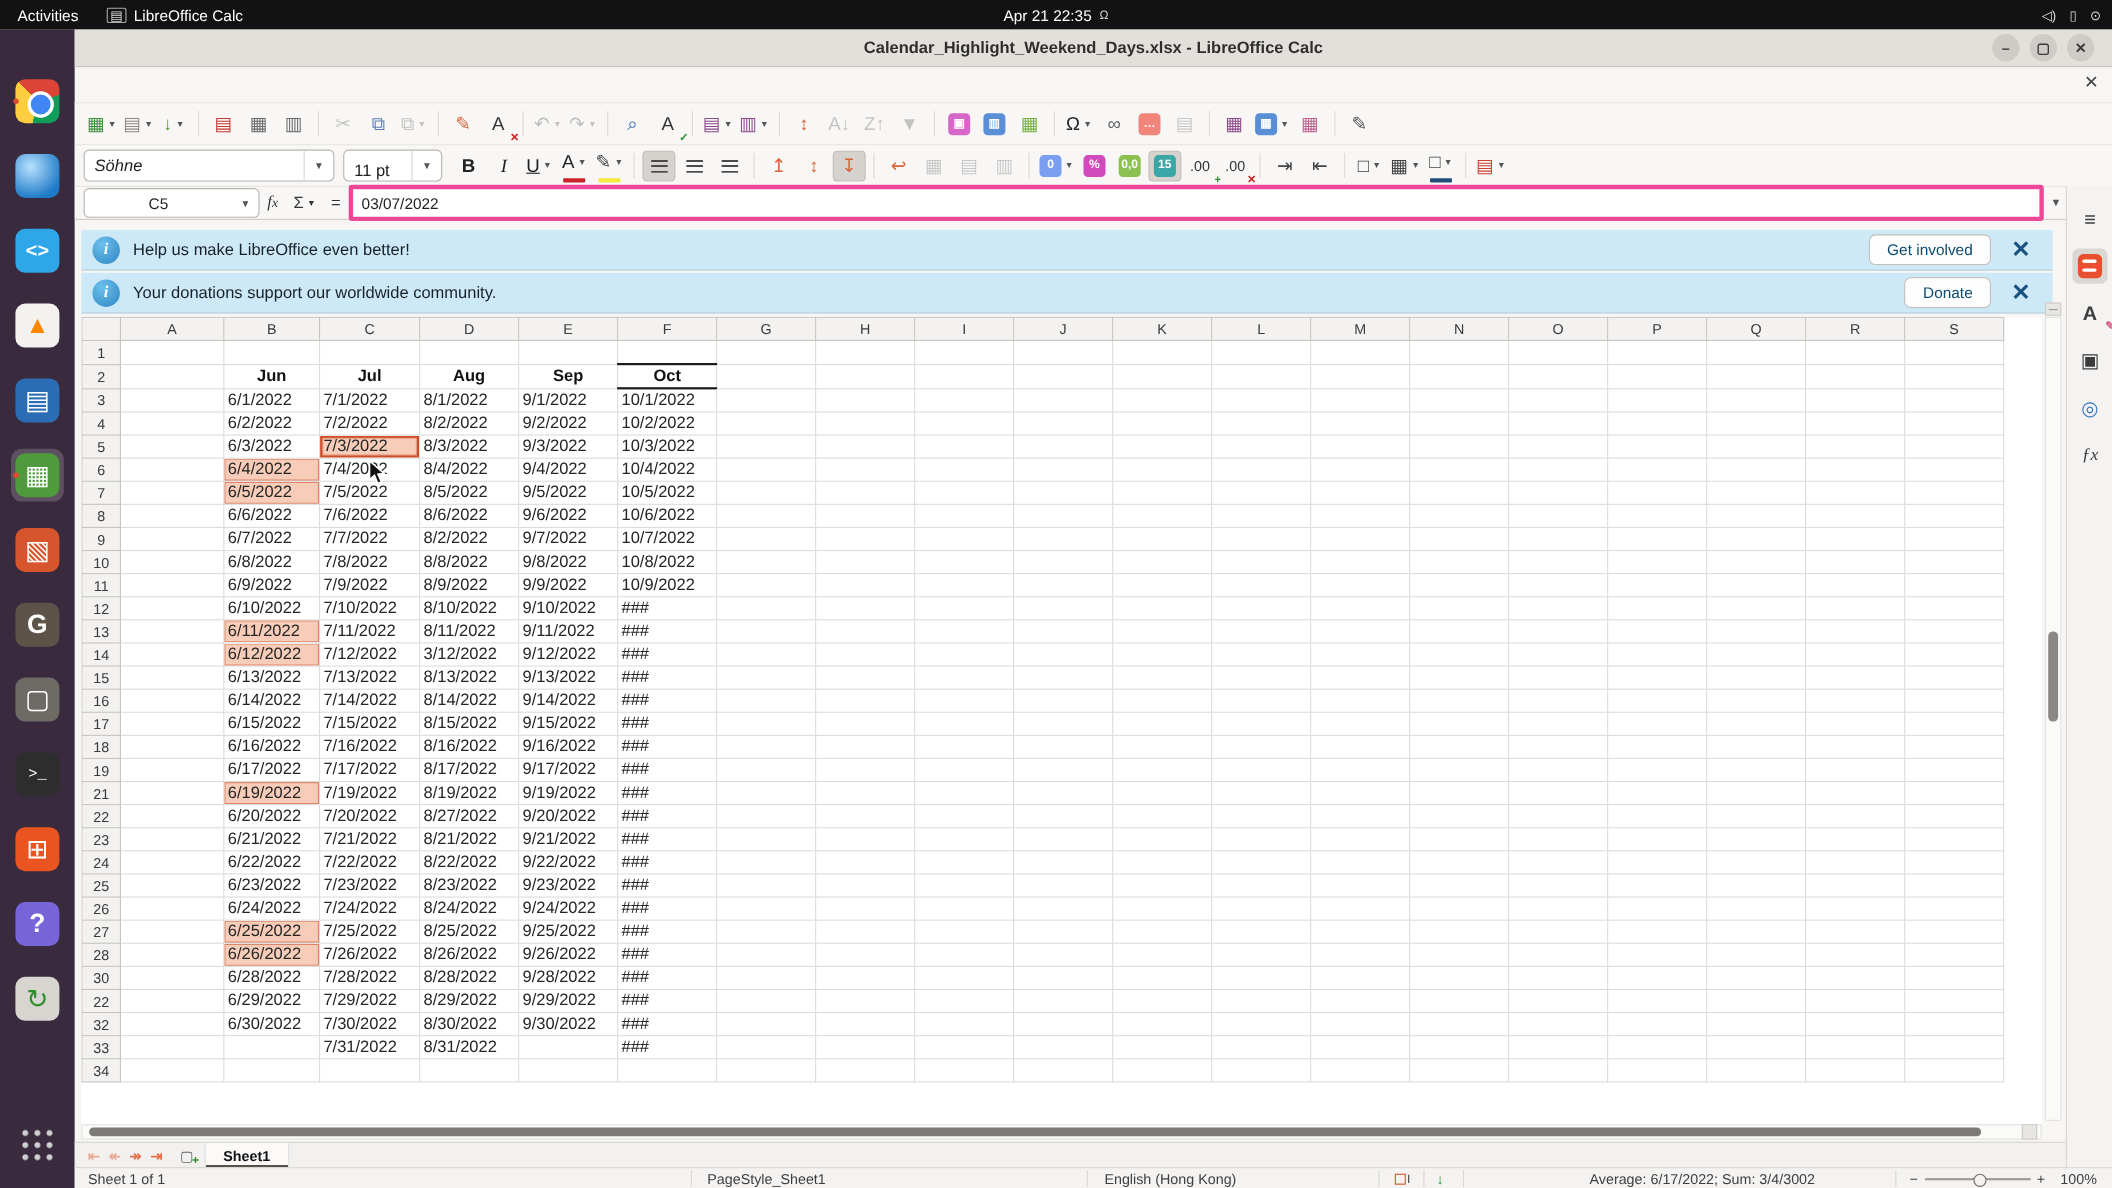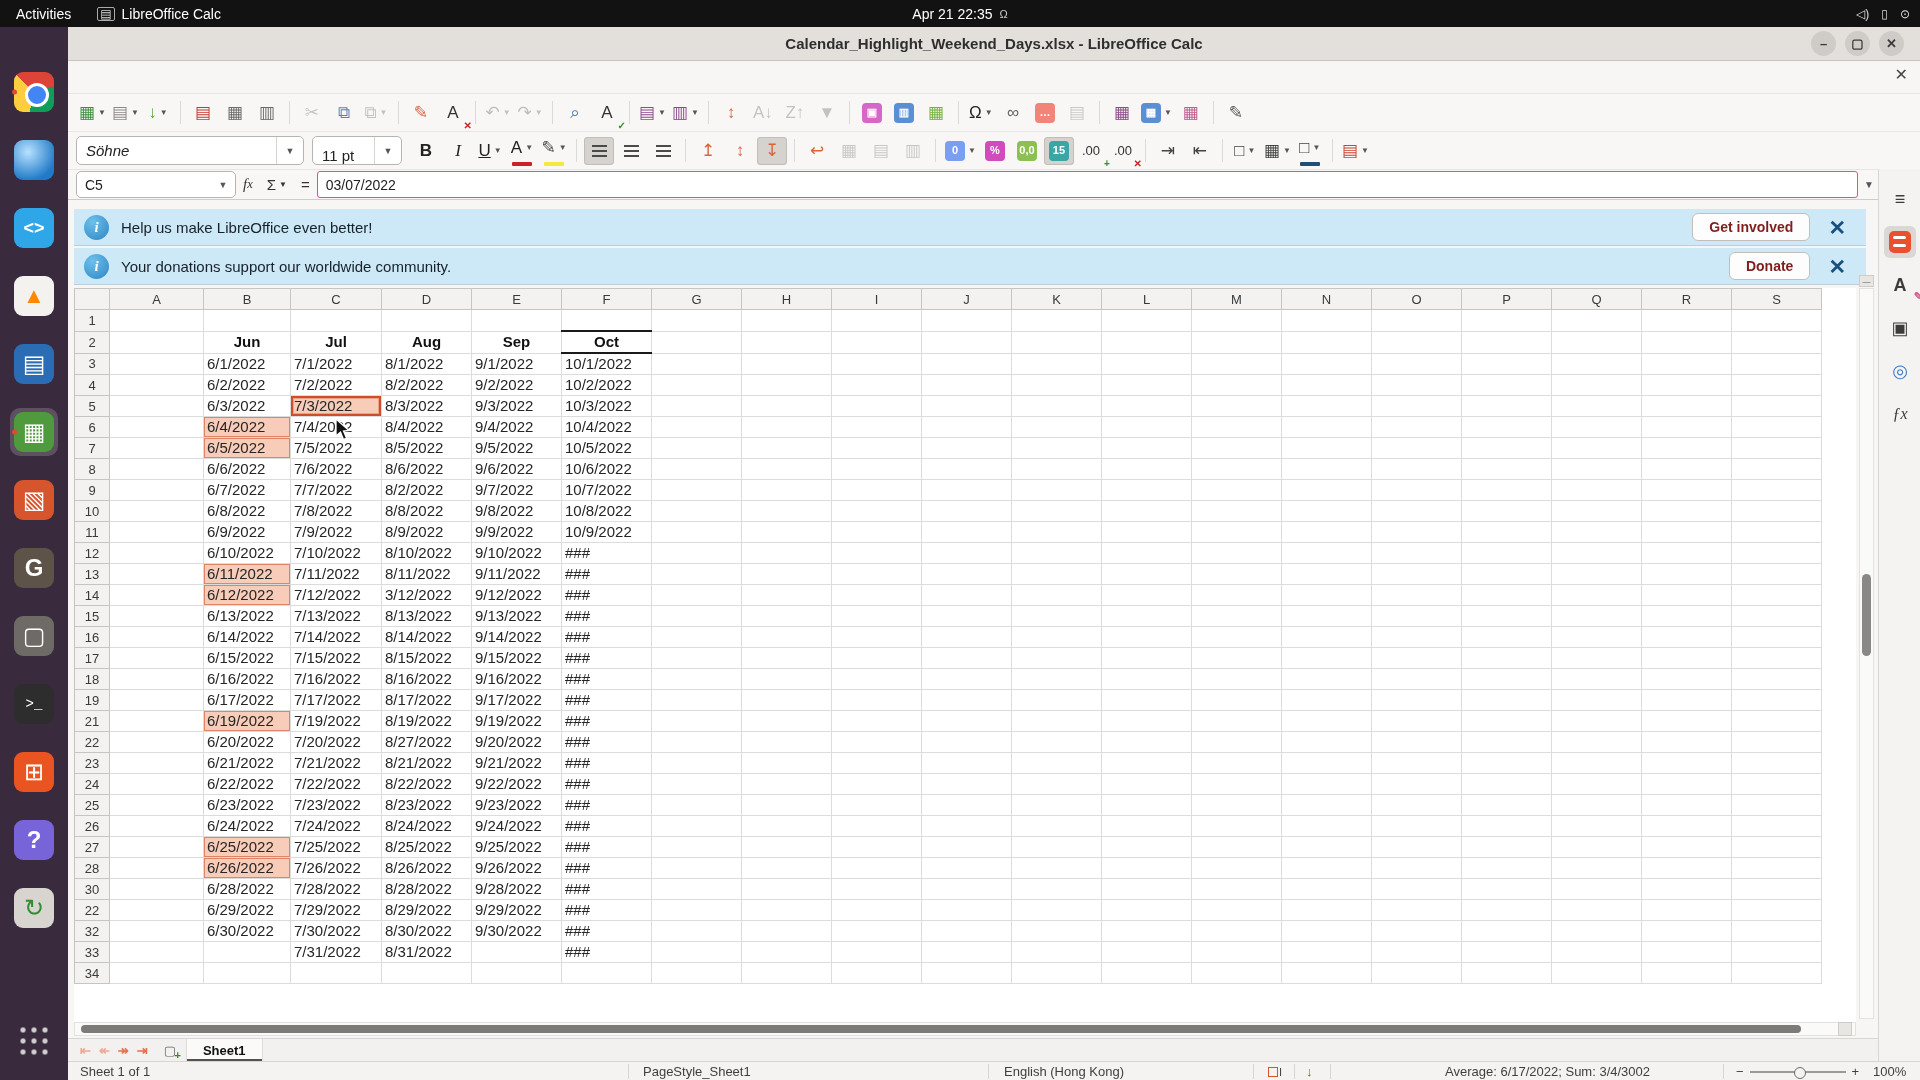--- a/index.html
+++ b/index.html
@@ -70,35 +70,35 @@
   .combo .val{padding:0 9px;flex:1;white-space:nowrap;overflow:hidden;}
   .combo .arrow{width:26px;align-self:stretch;border-left:1px solid #d8d5d1;display:flex;align-items:center;
     justify-content:center;font-size:9px;color:#555;}
   #font-name-combo{width:226px;}
   #font-name-combo .val{font-style:italic;}
   #font-size-combo{width:88px;align-items:flex-end;}
   
   #formulabar{position:absolute;left:0;top:142px;width:100%;height:31px;background:#f8f7f6;
     border-top:1px solid #e8e6e3;border-bottom:1px solid #d0cdc9;display:flex;align-items:center;padding-left:8px;box-sizing:border-box;}
   #namebox{width:158px;height:25px;border:1px solid #b8b5b1;border-radius:5px;background:#fff;display:flex;align-items:center;font-size:14px;}
-  #namebox .val{padding:0 8px;flex:1;}
+  #namebox .val{padding:0 8px;flex:1;text-align:center;}
   #namebox .arrow{width:24px;align-self:stretch;display:flex;align-items:center;justify-content:center;font-size:9px;color:#555;}
   .fb-ic{margin:0 7px;font-size:15px;color:#333;display:flex;align-items:center;}
-  #formula-input{flex:1;height:25px;border:1px solid #ec4899;border-radius:3px;background:#fff;display:flex;
+  #formula-input{flex:1;height:25px;border:4px solid #ec4899;border-radius:3px;background:#fff;display:flex;
     align-items:center;padding:0 8px;font-size:14px;margin-right:6px;}
   #fb-expand{margin-right:46px;font-size:10px;color:#555;}
   
   .notif{position:absolute;left:6px;width:1792px;height:37px;background:#cde8f6;border-bottom:1px solid #b9cfdb;
     display:flex;align-items:center;padding:0 10px;box-sizing:border-box;font-size:15px;color:#17212a;}
   #notif1{top:182px;}  #notif2{top:221px;}
   .info-ic{width:25px;height:25px;border-radius:50%;background:radial-gradient(circle at 35% 28%,#6cc0ec,#2e86c4);
     color:#fff;font-weight:bold;font-style:italic;font-family:"Liberation Serif",serif;display:flex;align-items:center;
     justify-content:center;margin-right:12px;font-size:15px;flex:none;}
   .notif .spacer{flex:1;}
-  .notif-btn{background:#fdfdfd;border:1px solid #c2bfba;border-radius:6px;padding:5px 16px;font-size:14px;color:#7f1d1d;font-weight:bold;}
+  .notif-btn{background:#fdfdfd;border:1px solid #c2bfba;border-radius:6px;padding:5px 16px;font-size:14px;color:#0c4a6e;}
   .notif-x{margin:0 10px 0 18px;font-size:21px;font-weight:bold;color:#19517e;line-height:1;}
   
   #gridwrap{position:absolute;left:6px;top:261px;width:1782px;height:737px;background:#fff;overflow:hidden;}
   table#grid{border-collapse:collapse;table-layout:fixed;}
   #grid th{background:#f3f2f1;border:1px solid #c8c5c1;font-weight:normal;font-size:13px;color:#3a3a3a;padding:0;}
   #grid thead th{height:16px;}
   #grid tbody th{width:34px;}
   #grid td{border:1px solid #dcdcdc;font-size:15px;color:#252525;padding:0 0 0 3px;white-space:nowrap;
     overflow:hidden;height:20px;line-height:20px;vertical-align:middle;background:#fff;}
   #grid tr{height:21px;}

